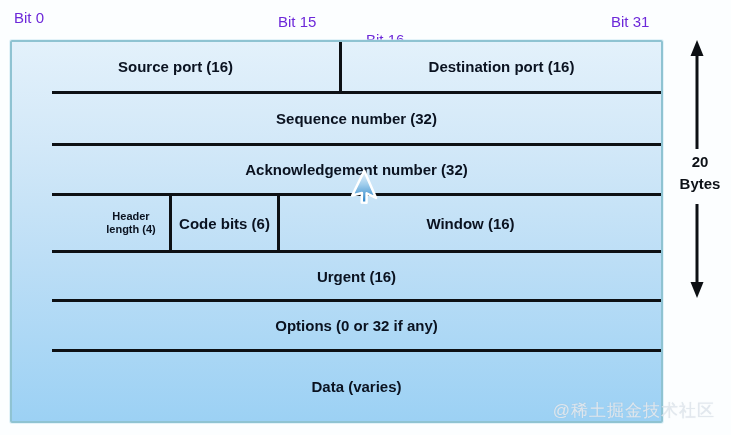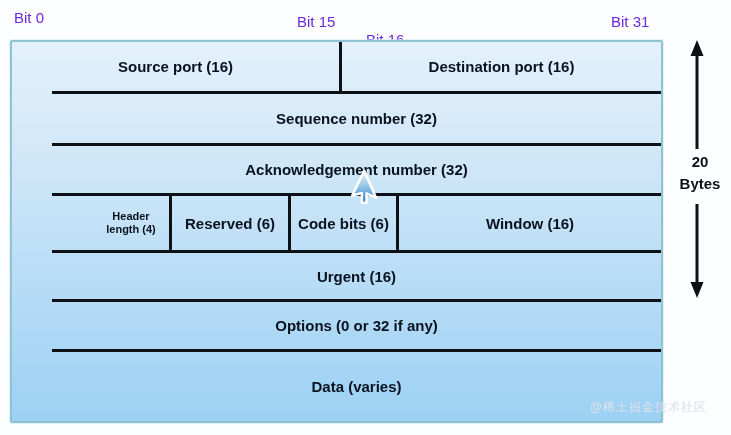--- a/index.html
+++ b/index.html
@@ -62,50 +62,49 @@
     font-weight:bold;
     font-size:15px;
     line-height:1.45;
     color:#0d1117;
   }
   
   .cursor-svg { position:absolute; left:350px; top:172px; width:40px; height:40px; overflow:visible; }
   
   .watermark {
     position:absolute;
-    right:24px; top:399px;
-    font-size:12px;
+    right:16px; top:399px;
+    font-size:17px;
     letter-spacing:1px;
     color:rgba(226,232,238,0.95);
     text-shadow:0 0 1px rgba(160,175,185,0.35);
     white-space:nowrap;
   }
 </style>
 </head>
 <body>
 
 <span class="bit-label" style="left:14px; top:9px;">Bit 0</span>
-<span class="bit-label" style="left:278px; top:13px;margin-left:19px;">Bit 15</span>
+<span class="bit-label" style="left:278px; top:13px;">Bit 15</span>
 <span class="bit-label" style="left:345px; top:31px;margin-left:21px;">Bit 16</span>
 <span class="bit-label" style="left:611px; top:13px;">Bit 31</span>
 
 <div class="tcp-table">
   <div class="row h-r1">
     <div class="cell w-half">Source port (16)</div>
     <div class="cell grow">Destination port (16)</div>
   </div>
   <div class="row h-r2">
     <div class="cell grow">Sequence number (32)</div>
   </div>
   <div class="row h-r3">
     <div class="cell grow">Acknowledgement number (32)</div>
   </div>
   <div class="row h-r4">
     <div class="cell w-hl cell-small">Header length (4)</div>
-    <div class="cell w-res">Reserved (6)</div>
     <div class="cell w-code">Code bits (6)</div>
     <div class="cell grow">Window (16)</div>
   </div>
   <div class="row h-r5">
     <div class="cell grow">Urgent (16)</div>
   </div>
   <div class="row h-r6">
     <div class="cell grow">Options (0 or 32 if any)</div>
   </div>
   <div class="row h-r7">

